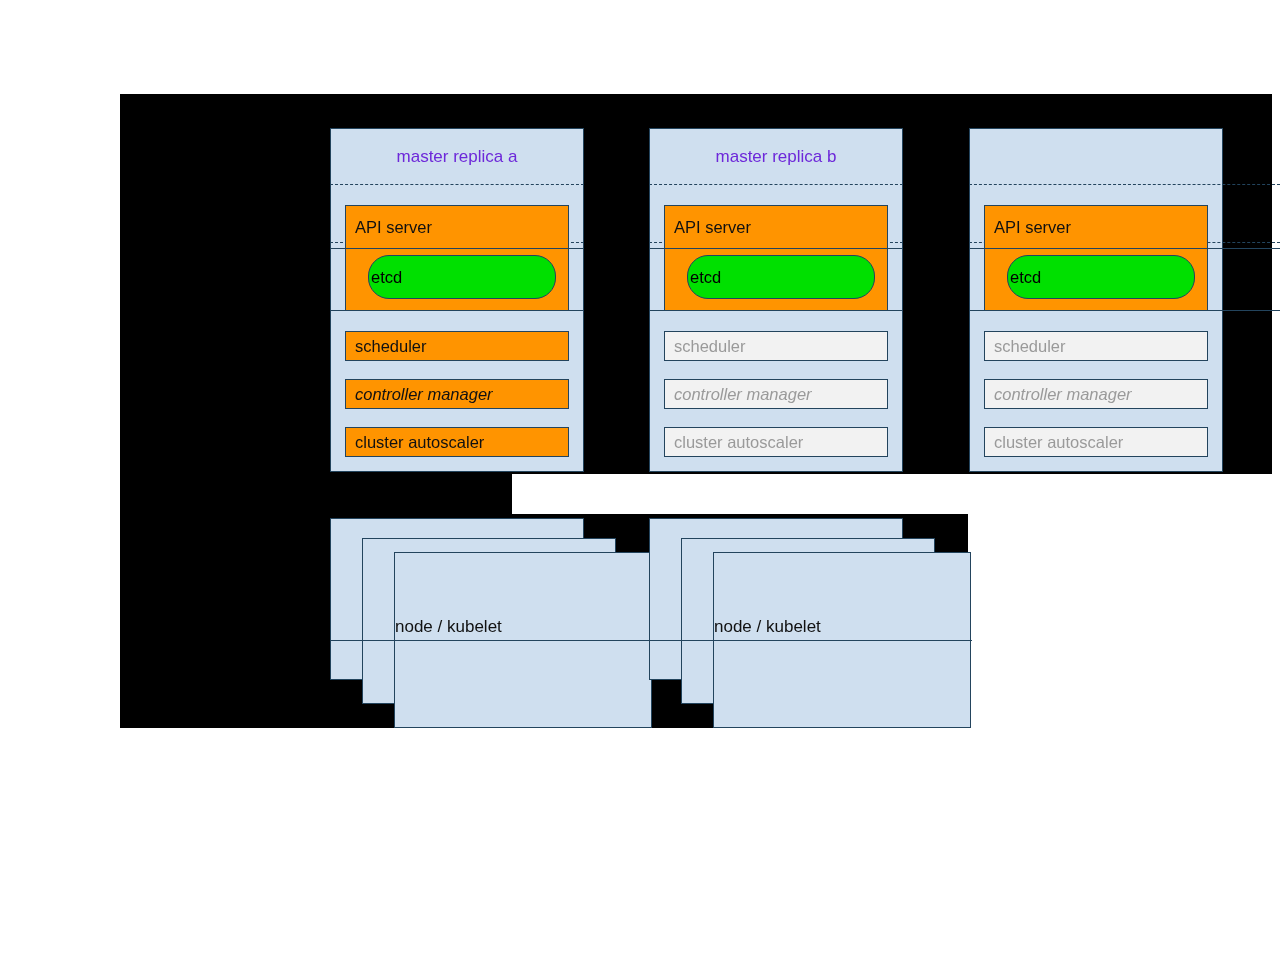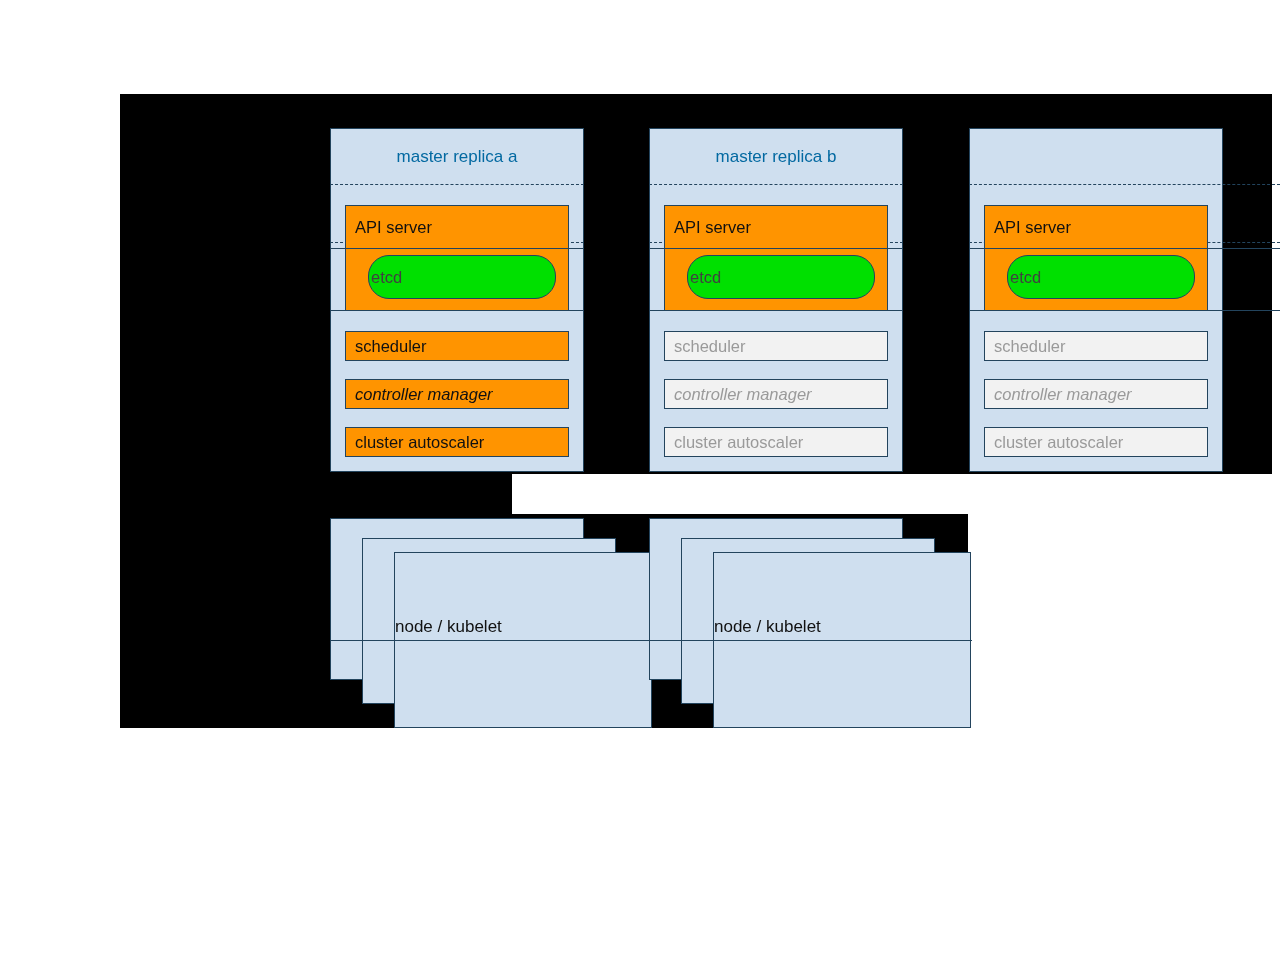--- a/index.html
+++ b/index.html
@@ -50,21 +50,21 @@
   #replica-b { left: 649px; }
   #replica-c { left: 969px; }
 
   .replica-title {
     position: absolute;
     left: 0;
     top: 18px;
     width: 100%;
     text-align: center;
     font-size: 17px;
-    color: #0369a1;
+    color: #6d28d9;
   }
 
   
   .comp {
     position: absolute;
     left: 14px;
     width: 224px;
     box-sizing: border-box;
     border: 1px solid #23445d;
     font-size: 16.5px;
@@ -89,21 +89,21 @@
     width: 188px;
     height: 44px;
     box-sizing: border-box;
     background: #00e000;
     border: 1px solid #23445d;
     border-radius: 21px;
     display: flex;
     align-items: center;
     padding-left: 2px;
     font-size: 16.5px;
-    color: #404040;
+    color: #000000;
   }
 
   
   .node-sheet {
     position: absolute;
     background: #cfdfef;
     border: 1px solid #23445d;
     box-sizing: border-box;
   }
   .node-label {

